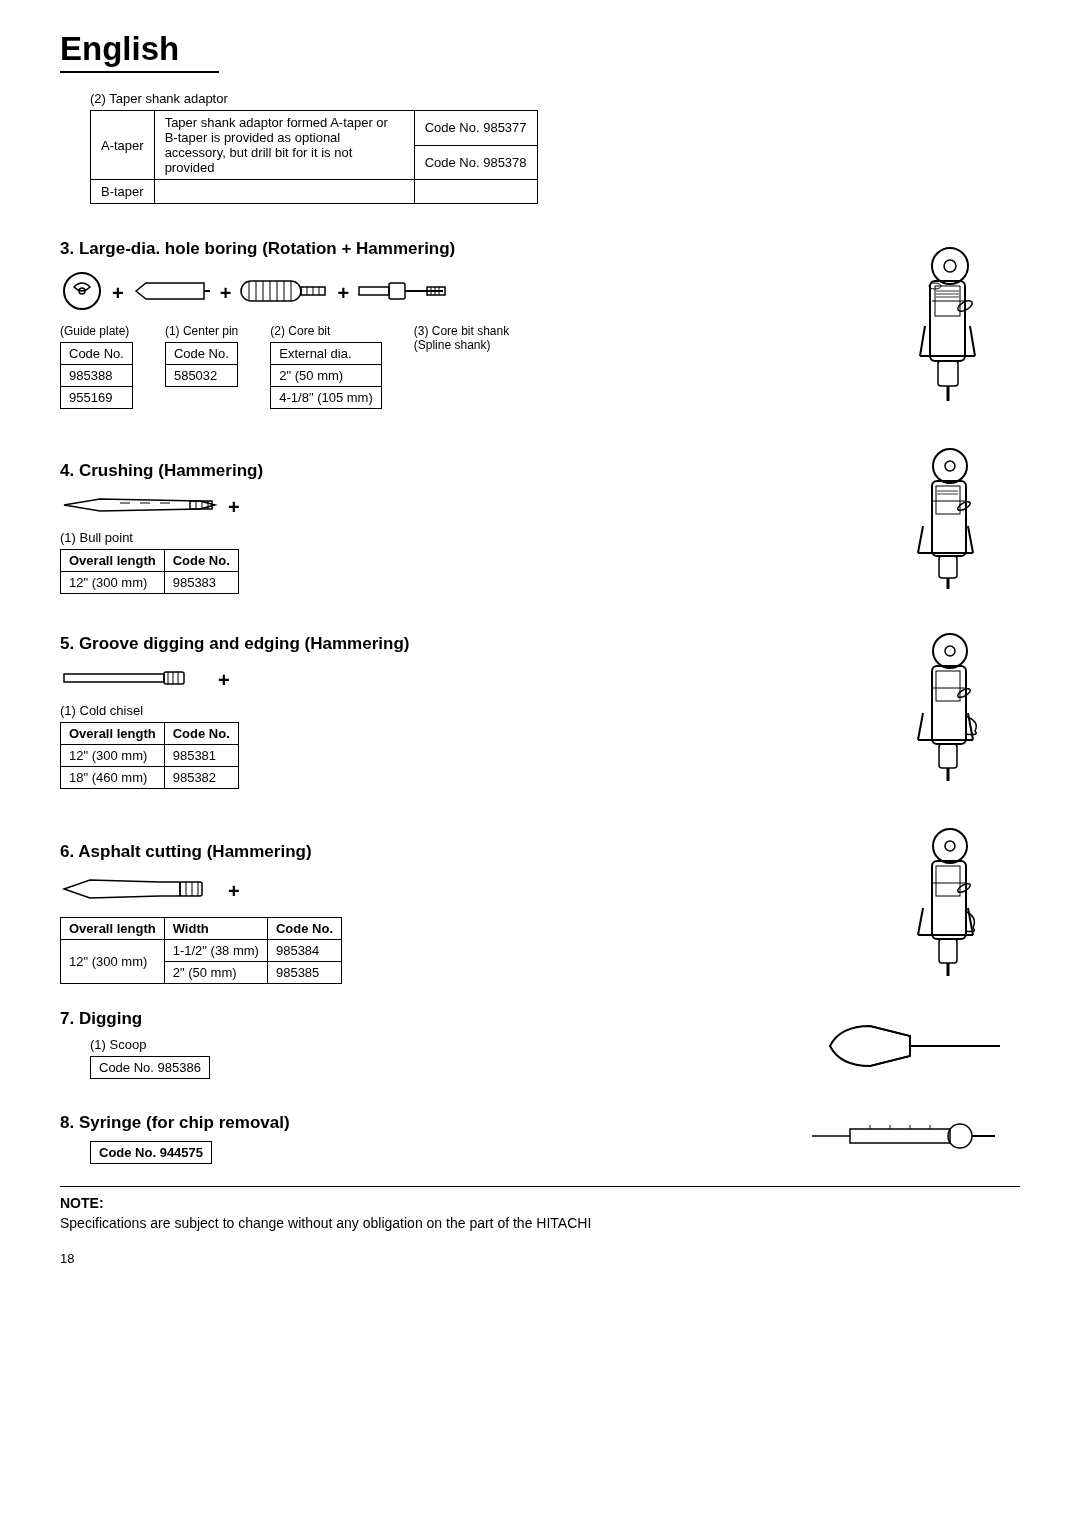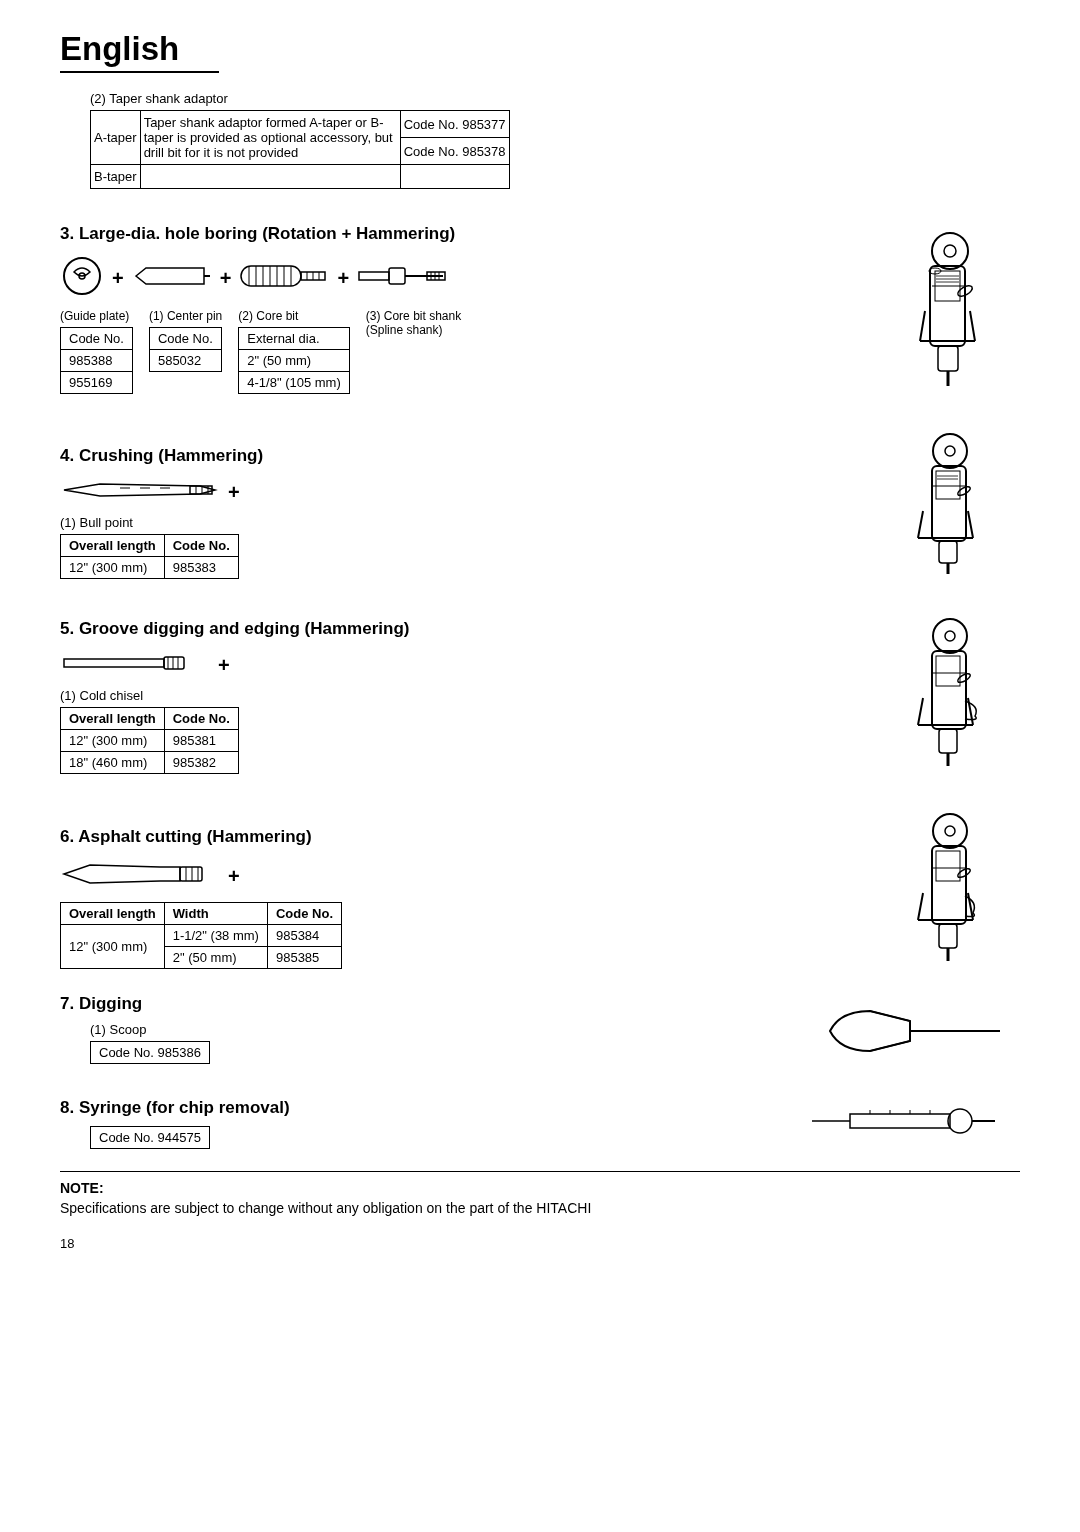--- a/index.html
+++ b/index.html
@@ -36,21 +36,21 @@
     table {
       border-collapse: collapse;
       font-size: 13px;
       margin-top: 4px;
     }
     table td, table th {
       border: 1px solid #000;
       padding: 3px 8px;
       text-align: left;
     }
-    .taper-table td { padding: 4px 3px; }
+    .taper-table td { padding: 4px 10px; }
     .row-flex {
       display: flex;
       align-items: flex-end;
       gap: 30px;
     }
     .left-col { flex: 1; }
     .right-col { width: 220px; text-align: center; }
     .tool-diagram {
       display: flex;
       align-items: center;
@@ -78,21 +78,21 @@
       font-size: 14px;
       margin-bottom: 4px;
     }
     .page-number {
       margin-top: 20px;
       font-size: 13px;
     }
     .indent { margin-left: 30px; }
     .tables-row {
       display: flex;
-      gap: 16px;
+      gap: 32px;
       flex-wrap: wrap;
       align-items: flex-start;
     }
     .table-group { }
     .table-group-label {
       font-size: 13px;
       margin-bottom: 2px;
     }
     .small-sub { font-size: 12px; }
   </style>
@@ -464,21 +464,21 @@
       </svg>
     </div>
   </div>
 </div>
 
 
 <div class="section">
   <div class="row-flex">
     <div class="left-col">
       <div class="section-header">8.  Syringe (for chip removal)</div>
-      <div class="indent" style="margin-top:4px;">
+      <div class="indent" style="margin-top:4px;font-weight:bold;">
         <table>
           <tbody>
               <tr>
                 <td>Code No. 944575</td>
               </tr>
         </tbody>
           </table>
       </div>
     </div>
     <div class="right-col" style="padding-top:10px;">

